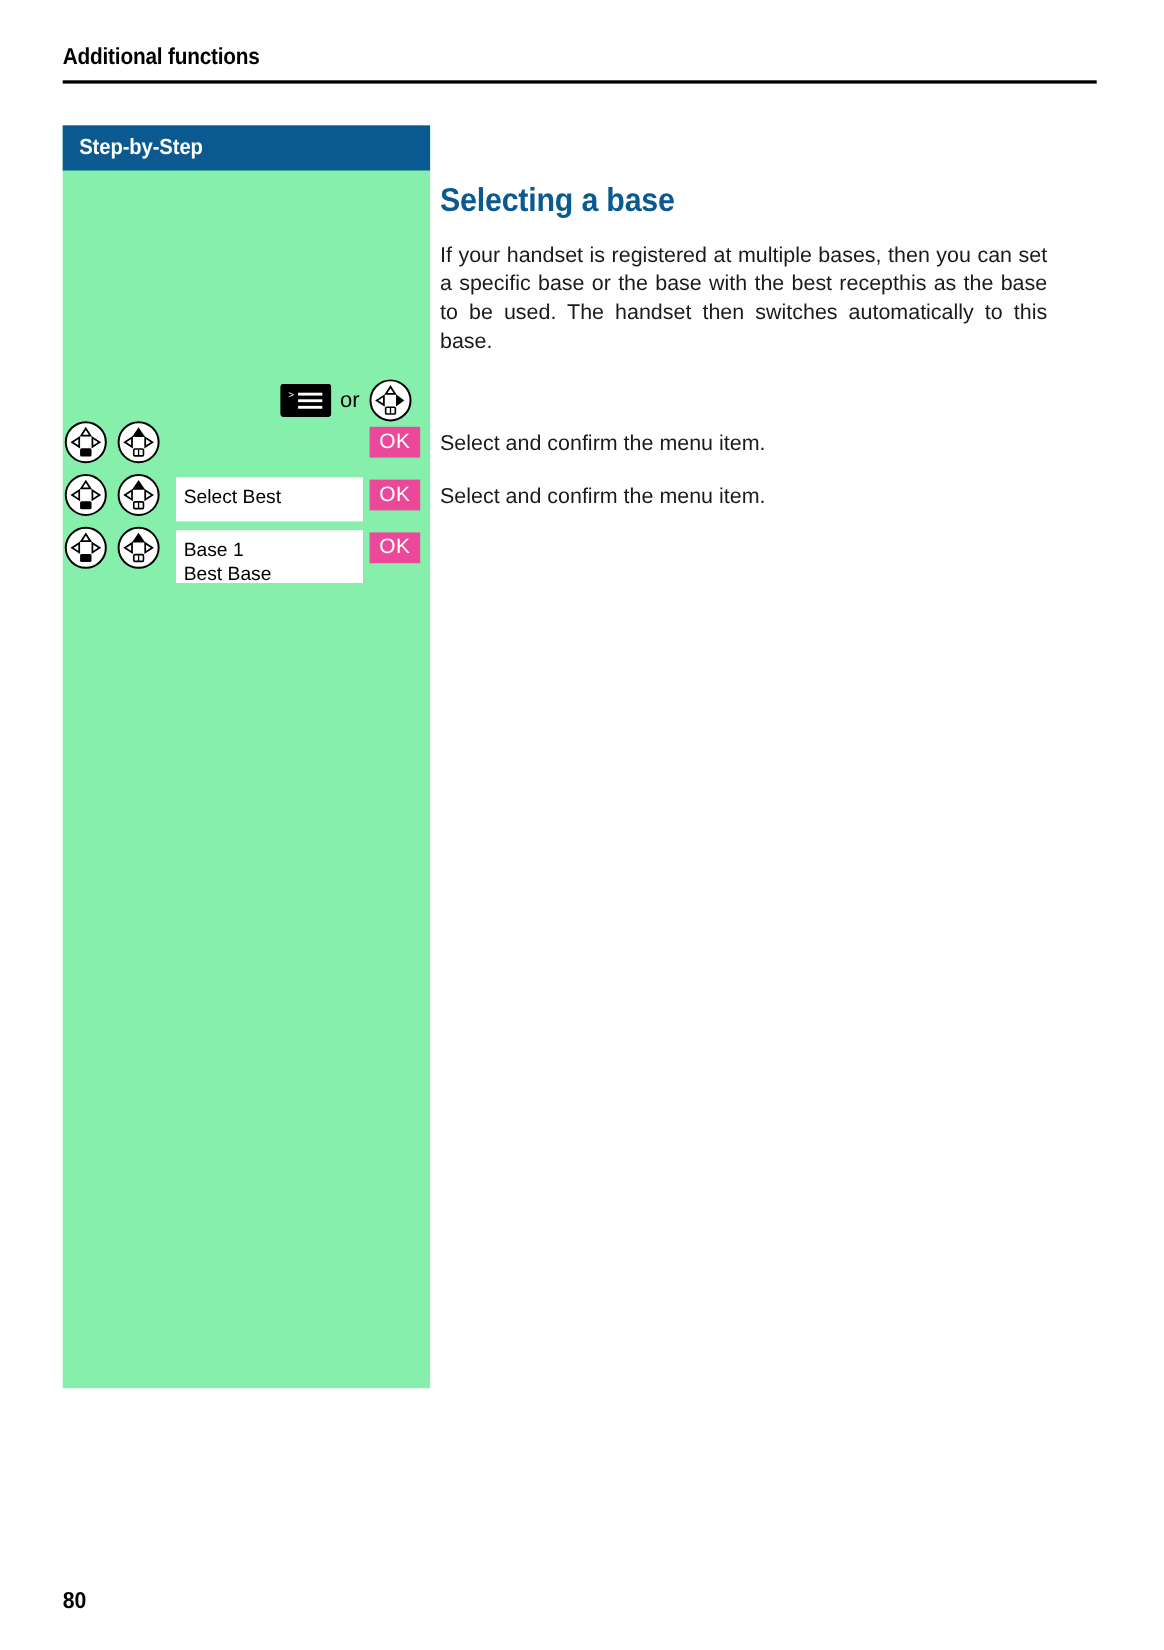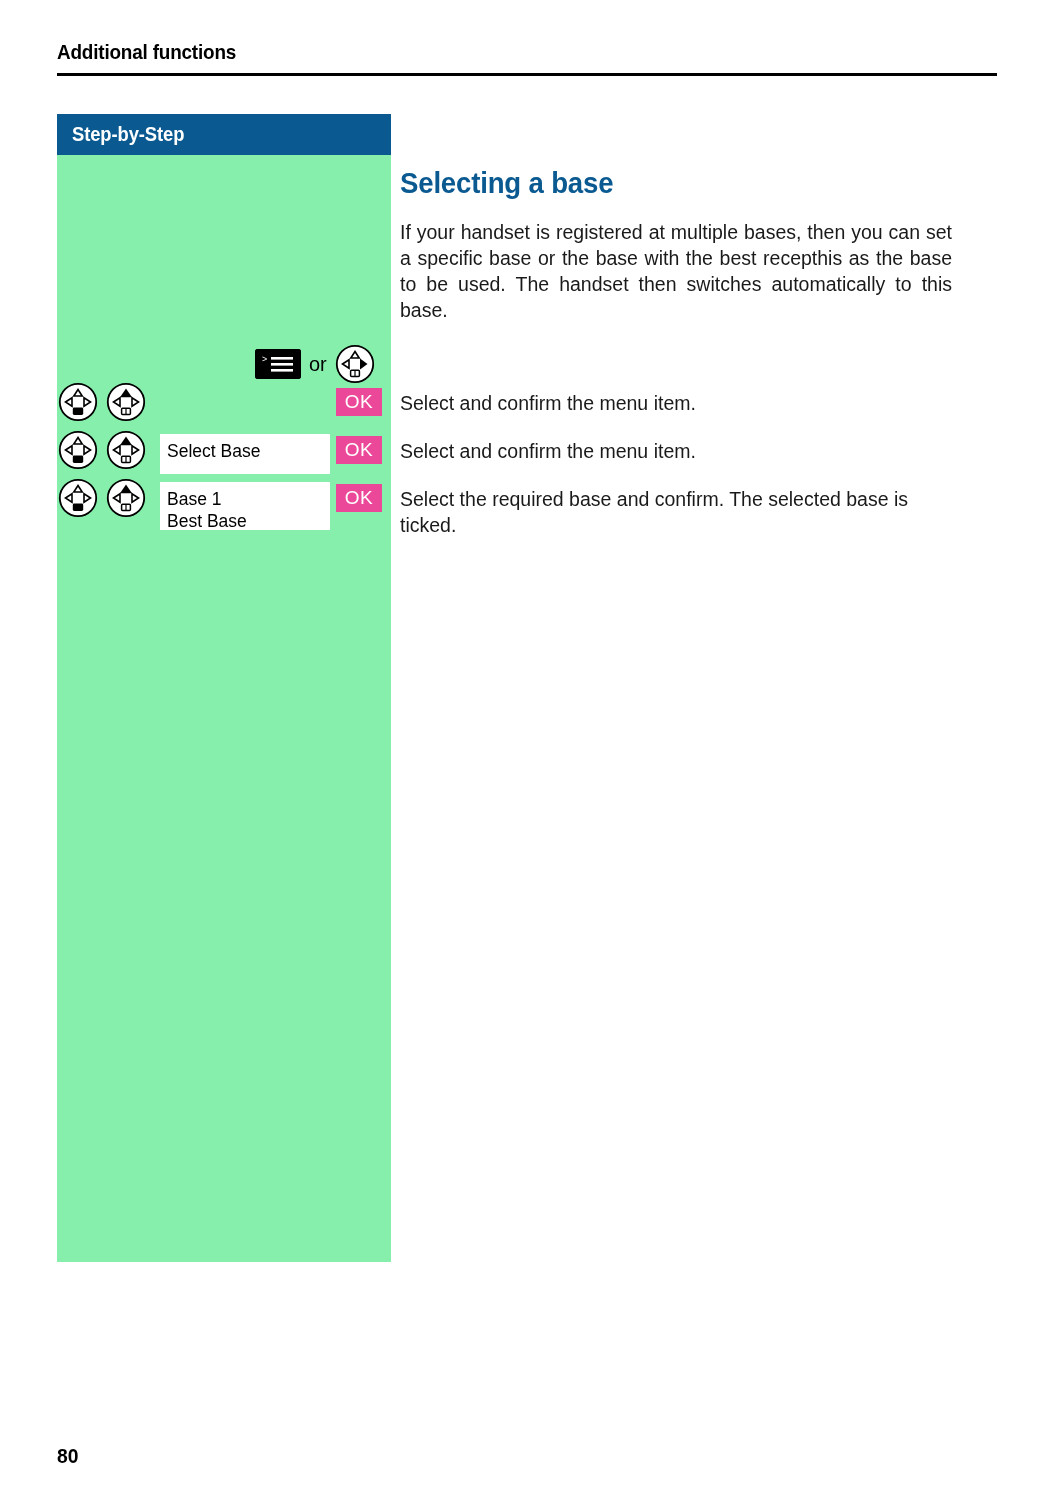--- a/index.html
+++ b/index.html
@@ -276,21 +276,21 @@
         <circle cx="20" cy="20" r="18.2" fill="#ffffff" stroke="#000000" stroke-width="1.8"></circle>
         <polygon points="20,6.4 26,15.2 14,15.2" fill="#000000"></polygon>
         <polygon points="7.5,20 14,15.8 14,24.2" fill="none" stroke="#000000" stroke-width="1.6"></polygon>
         <polygon points="32.5,20 26,15.8 26,24.2" fill="none" stroke="#000000" stroke-width="1.6"></polygon>
         <rect x="15.6" y="26.2" width="8.8" height="6.2" rx="1" fill="none" stroke="#000000" stroke-width="1.5"></rect>
         <path d="M20 26.8 L20 32.2" stroke="#000000" stroke-width="1.2"></path>
       </svg>
     </span>
   </div>
   <div class="display-box" style="top:4px; height:40px;">
-    <div class="display-line">Select Base</div>
+    <div class="display-line">Select Best</div>
   </div>
   <div class="ok-key" style="top:6px;">OK</div>
   <div class="step-desc" style="top:8px;">Select and confirm the menu item.</div>
 </div>
 
 <div class="step-row" style="top:478px; height:58px;">
   <div class="keys" style="left:58px; top:0px;">
     <span class="navkey">
       <svg width="40" height="40" viewBox="0 0 40 40" aria-hidden="true">
         <circle cx="20" cy="20" r="18.2" fill="#ffffff" stroke="#000000" stroke-width="1.8"></circle>
@@ -309,16 +309,15 @@
         <rect x="15.6" y="26.2" width="8.8" height="6.2" rx="1" fill="none" stroke="#000000" stroke-width="1.5"></rect>
         <path d="M20 26.8 L20 32.2" stroke="#000000" stroke-width="1.2"></path>
       </svg>
     </span>
   </div>
   <div class="display-box" style="top:4px; height:48px;">
     <div class="display-line">Base 1</div>
     <div class="display-line">Best Base</div>
   </div>
   <div class="ok-key" style="top:6px;">OK</div>
-  <div class="step-desc" style="top:8px;">Select the required base and confirm. The selected base is ticked.</div>
 </div>
 
 <div class="page-number">80</div>
 
 </body></html>

